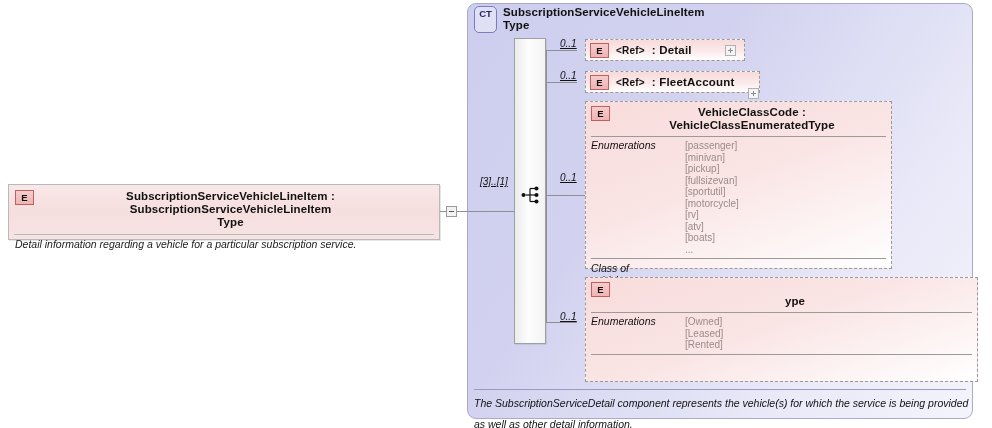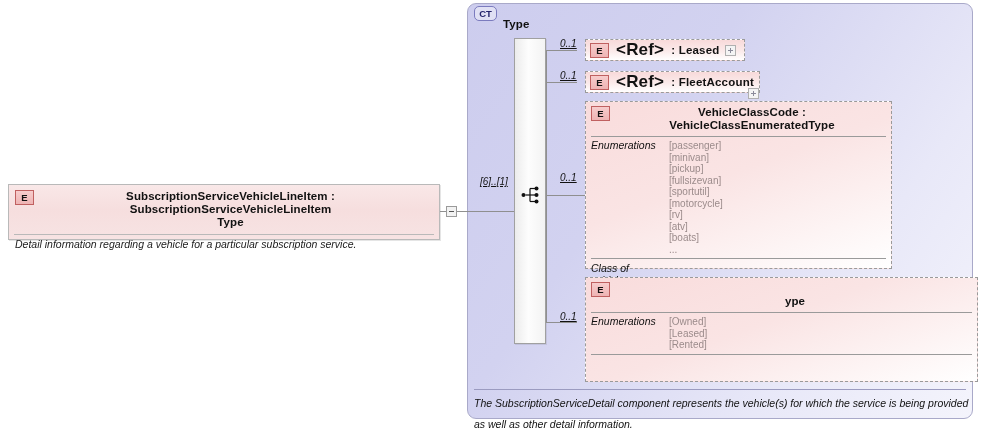--- a/index.html
+++ b/index.html
@@ -29,21 +29,21 @@
     font-size: 9.5px;
     font-weight: bold;
     text-align: center;
     line-height: 14px;
     box-sizing: border-box;
     flex: 0 0 auto;
   }
 
   .ctbadge {
     width: 23px;
-    height: 15px;
+    height: 27px;
     border: 1px solid #7b7bbe;
     border-radius: 5px;
     background: #e0e0f4;
     color: #23236b;
     font-size: 9.5px;
     font-weight: bold;
     text-align: center;
     line-height: 13px;
     box-sizing: border-box;
     flex: 0 0 auto;
@@ -187,21 +187,21 @@
   .card-ref {
     border: 1px dashed #9a9a9a;
     background: linear-gradient(180deg,#f8dada 0%, #fbeaea 55%, #ffffff 100%);
     box-sizing: border-box;
     display: flex;
     align-items: center;
     padding: 0 4px;
     gap: 7px;
   }
   .card-ref .ref-label {
-    font-size: 17px;
+    font-size: 10px;
     font-weight: bold;
     letter-spacing: .2px;
   }
   .card-ref .ref-type {
     font-size: 11.5px;
     font-weight: bold;
     letter-spacing: .2px;
   }
 
   .card-enum {
@@ -224,21 +224,21 @@
     letter-spacing: .1px;
   }
   .card-enum .rule {
     height: 1px;
     background: #9a9a9a;
     margin: 0 5px;
   }
   .card-enum .enum-body {
     display: flex;
     padding: 3px 5px 3px 5px;
-    gap: 10px;
+    gap: 26px;
   }
   .card-enum .enum-label {
     font-style: italic;
     font-size: 10.5px;
     color: #111;
     flex: 0 0 auto;
     width: 68px;
     line-height: 11.5px;
   }
   .card-enum .enum-values {
@@ -275,42 +275,42 @@
   .hline { position: absolute; height: 1px; background: #8f8f8f; }
 </style>
 </head>
 <body>
 
 <div class="abs" id="ct-container"></div>
 
 <div class="abs" id="ct-title">
   <span class="ctbadge">CT</span>
   <span>
-    <br>
+    <span class="ct-name">SubscriptionServiceVehicleLineItem</span><br>
     <span class="ct-name">Type</span>
   </span>
 </div>
 
 <div class="abs" id="root-element">
   <div class="hdr">
     <span class="ebadge">E</span>
     <span class="hdr-title">
       <span>SubscriptionServiceVehicleLineItem : SubscriptionServiceVehicleLineItem</span><br>
       <span>Type</span>
     </span>
   </div>
   <div class="divider"></div>
   <div class="doc">Detail information regarding a vehicle for a particular subscription service.</div>
 </div>
 
 <div class="abs collapse-box" style="left:446px; top:206px;"></div>
 <div class="hline" style="left:440px; top:211px; width:6px;"></div>
 <div class="hline" style="left:457px; top:211px; width:57px;"></div>
 
-<span class="occurs" style="left:480px; top:176px;">[6]..[1]</span>
+<span class="occurs" style="left:480px; top:176px;">[3]..[1]</span>
 
 <div class="abs" id="sequence-bar"></div>
 
 <svg class="abs" id="sequence-icon" viewBox="0 0 22 18">
   <circle cx="2.5" cy="9" r="2" fill="#111"></circle>
   <line x1="4.5" y1="9" x2="9" y2="9" stroke="#111" stroke-width="1.2"></line>
   <line x1="9" y1="2.5" x2="9" y2="15.5" stroke="#111" stroke-width="1.2"></line>
   <line x1="9" y1="2.5" x2="14" y2="2.5" stroke="#111" stroke-width="1.2"></line>
   <line x1="9" y1="9" x2="14" y2="9" stroke="#111" stroke-width="1.2"></line>
   <line x1="9" y1="15.5" x2="14" y2="15.5" stroke="#111" stroke-width="1.2"></line>
@@ -318,21 +318,21 @@
   <circle cx="15.5" cy="9" r="2" fill="#111"></circle>
   <circle cx="15.5" cy="15.5" r="2" fill="#111"></circle>
 </svg>
 
 <div class="connector up" style="left:546px; top:50px; width:30px; height:146px;"></div>
 <span class="occurs" style="left:560px; top:38px;">0..1</span>
 
 <div class="abs card-ref" style="left:585px; top:39px; width:160px; height:22px;">
   <span class="ebadge">E</span>
   <span class="ref-label">&lt;Ref&gt;</span>
-  <span class="ref-type">: Leased</span>
+  <span class="ref-type">: Detail</span>
 </div>
 <div class="abs expand-box" style="left:725px; top:45px;"></div>
 
 <div class="connector up" style="left:546px; top:82px; width:30px; height:114px;"></div>
 <span class="occurs" style="left:560px; top:70px;">0..1</span>
 
 <div class="abs card-ref" style="left:585px; top:71px; width:175px; height:22px;">
   <span class="ebadge">E</span>
   <span class="ref-label">&lt;Ref&gt;</span>
   <span class="ref-type">: FleetAccount</span>

